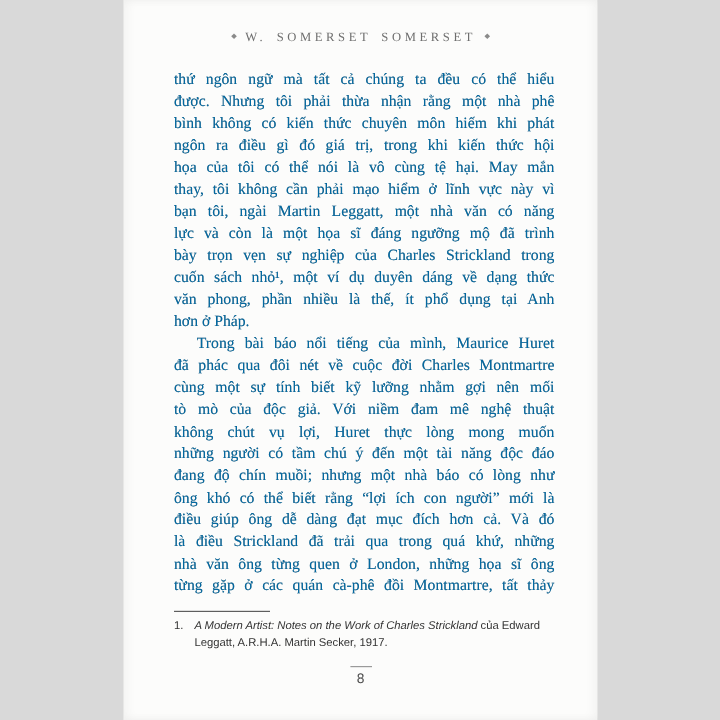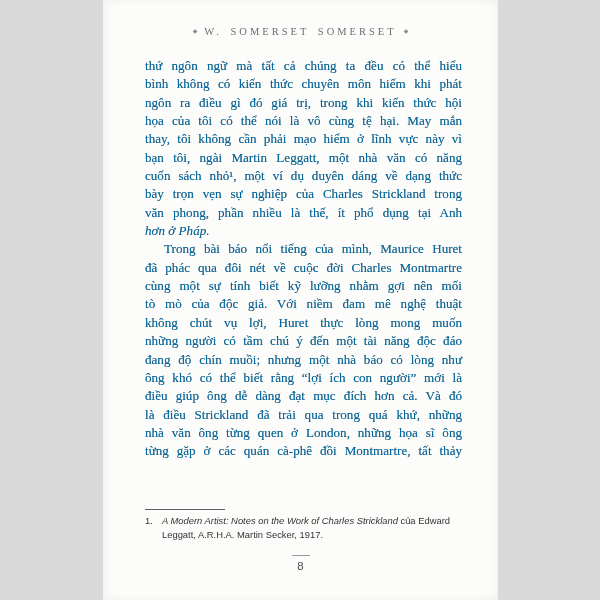--- a/index.html
+++ b/index.html
@@ -30,21 +30,21 @@
   }
   .line{
     font-size:13.1px;line-height:18.35px;
     color:#0369a1;
     text-align:justify;
     text-align-last:justify;
     text-shadow:0 0 0.5px rgba(70,70,70,0.55);
     white-space:normal;
   }
   .line.indent{text-indent:19px;}
-  .line.short{text-align-last:left;font-style:italic;}
+  .line.short{text-align-last:left;}
   .footnote-rule{
     position:absolute;left:42px;top:509px;width:80px;height:0;
     border-top:1px solid #5e5e5e;
   }
   .footnote{
     position:absolute;left:42px;top:514px;width:322px;
     font-family:"Liberation Sans","DejaVu Sans",sans-serif;
     font-size:9.4px;line-height:13.5px;color:#333;
     display:flex;
   }
@@ -65,27 +65,29 @@
 <body>
 
 <div class="page">
 
   <div class="running-header">
     <span class="ornament">◆</span><span>W. SOMERSET SOMERSET</span><span class="ornament">◆</span>
   </div>
 
   <div class="body-text" id="body-text">
       <div class="line">thứ ngôn ngữ mà tất cả chúng ta đều có thể hiểu</div>
+      <div class="line">được. Nhưng tôi phải thừa nhận rằng một nhà phê</div>
       <div class="line">bình không có kiến thức chuyên môn hiếm khi phát</div>
       <div class="line">ngôn ra điều gì đó giá trị, trong khi kiến thức hội</div>
       <div class="line">họa của tôi có thể nói là vô cùng tệ hại. May mắn</div>
       <div class="line">thay, tôi không cần phải mạo hiểm ở lĩnh vực này vì</div>
       <div class="line">bạn tôi, ngài Martin Leggatt, một nhà văn có năng</div>
+      <div class="line">lực và còn là một họa sĩ đáng ngưỡng mộ đã trình</div>
+      <div class="line">bày trọn vẹn sự nghiệp của Charles Strickland trong</div>
       <div class="line">cuốn sách nhỏ¹, một ví dụ duyên dáng về dạng thức</div>
-      <div class="line">bày trọn vẹn sự nghiệp của Charles Strickland trong</div>
       <div class="line">văn phong, phần nhiều là thế, ít phổ dụng tại Anh</div>
       <div class="line short">hơn ở Pháp.</div>
       <div class="line indent">Trong bài báo nổi tiếng của mình, Maurice Huret</div>
       <div class="line">đã phác qua đôi nét về cuộc đời Charles Montmartre</div>
       <div class="line">cùng một sự tính biết kỹ lưỡng nhằm gợi nên mối</div>
       <div class="line">tò mò của độc giả. Với niềm đam mê nghệ thuật</div>
       <div class="line">không chút vụ lợi, Huret thực lòng mong muốn</div>
       <div class="line">những người có tầm chú ý đến một tài năng độc đáo</div>
       <div class="line">đang độ chín muồi; nhưng một nhà báo có lòng như</div>
       <div class="line">ông khó có thể biết rằng “lợi ích con người” mới là</div>

